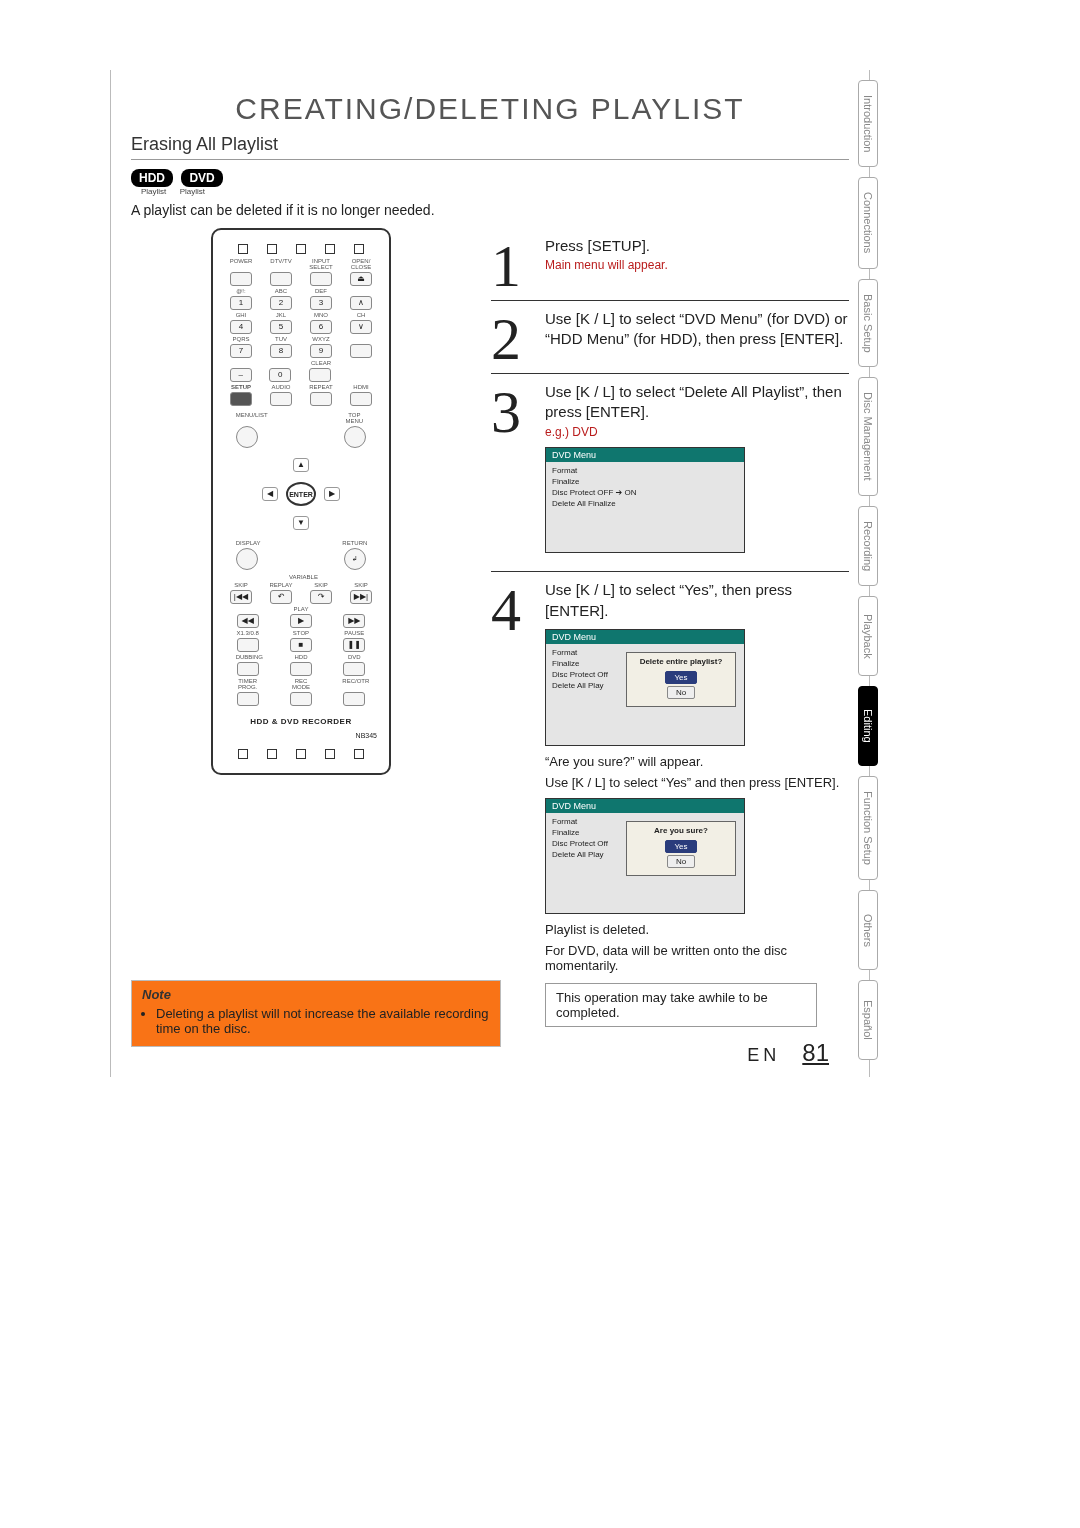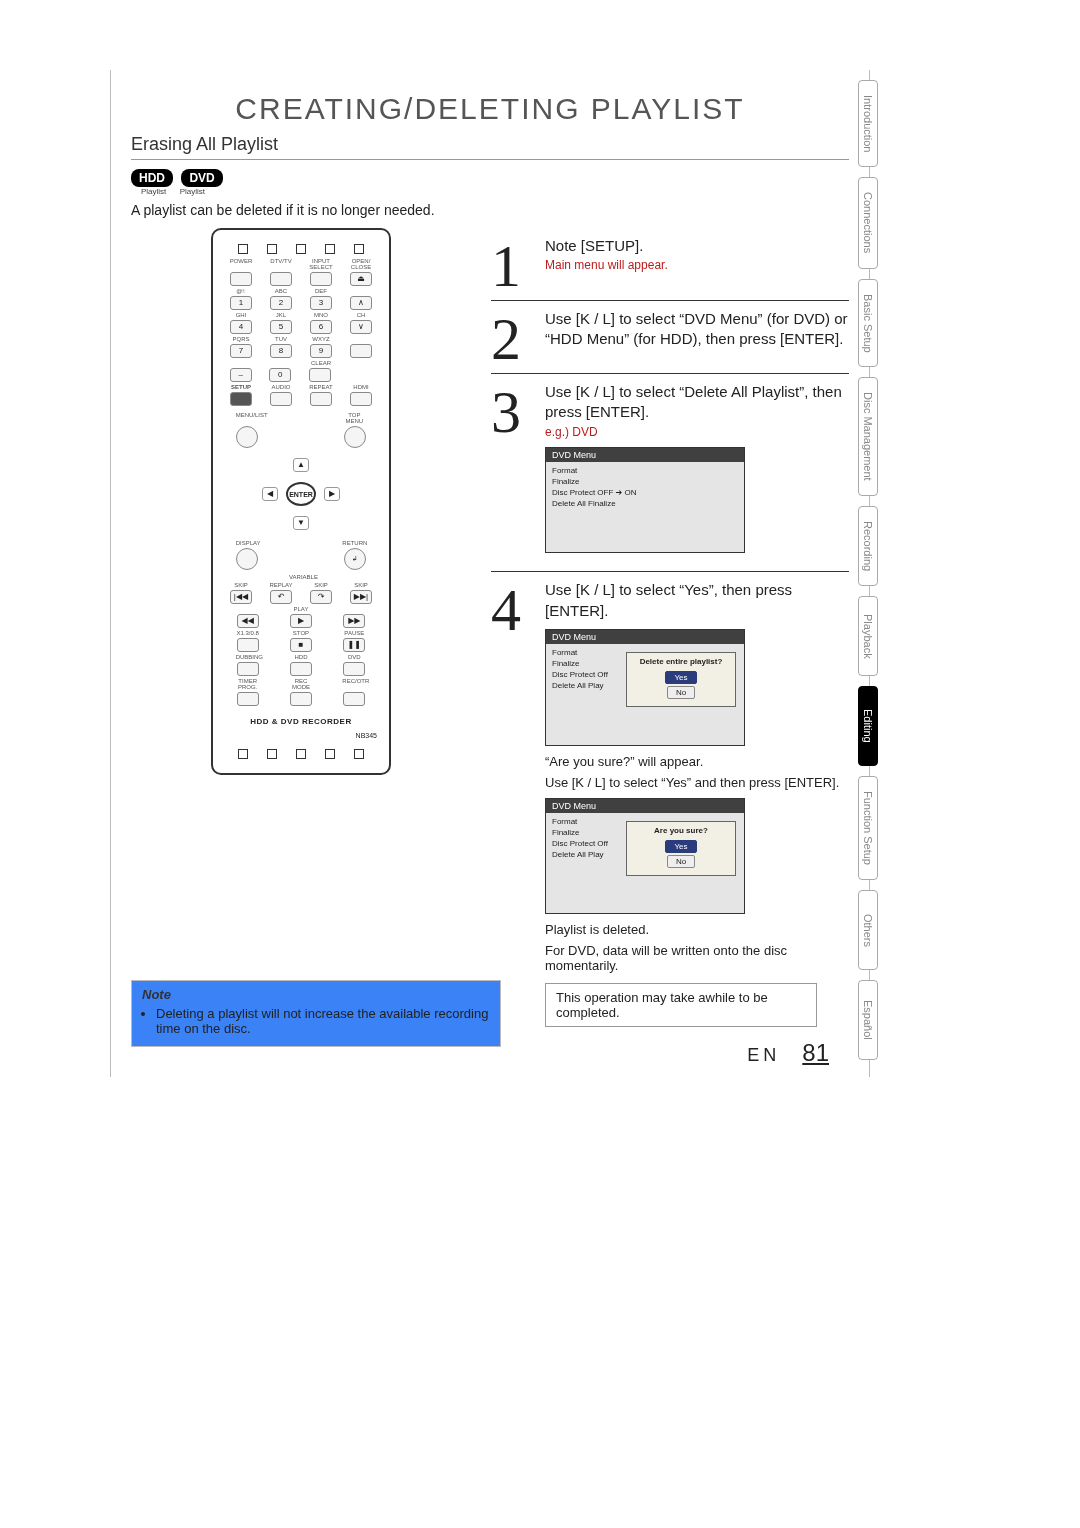--- a/index.html
+++ b/index.html
@@ -168,21 +168,21 @@
   .menubox {
     width: 200px;
     border: 1px solid #333;
     background: #e5e5e5;
     margin: 8px 0;
     font-size: 9px;
     padding-bottom: 40px;
     position: relative;
   }
   .menubox .mh {
-    background: #404040;
+    background: #0f766e;
     color: #fff;
     padding: 2px 6px;
     font-size: 9px;
   }
   .menubox .mlist {
     padding: 3px 6px;
     font-size: 8px;
     line-height: 1.4;
     color: #222;
   }
@@ -216,21 +216,21 @@
     margin-top: 10px;
     width: 272px;
   }
 
   
   .note {
     position: absolute;
     left: 20px;
     bottom: 30px;
     width: 370px;
-    background: #3b82f6;
+    background: #f97316;
     border: 1px solid #bbb;
     padding: 6px 10px 10px 10px;
     font-size: 13px;
   }
   .note .nh {
     font-weight: bold;
     font-style: italic;
     color: #333;
   }
   .note ul { margin: 4px 0 0 0; padding-left: 14px; }
@@ -470,21 +470,21 @@
             <div class="sq"></div>
           </div>
       </div>
     </div>
 
     <div class="right-col">
 
       <div class="step">
         <div class="step-num">1</div>
         <div class="step-body">
-          <div class="step-title">Note [SETUP].</div>
+          <div class="step-title">Press [SETUP].</div>
           <div class="step-sub">Main menu will appear.</div>
         </div>
       </div>
 
       <div class="step">
         <div class="step-num">2</div>
         <div class="step-body">
           <div class="step-title">Use [K / L] to select “DVD Menu” (for DVD) or “HDD Menu” (for HDD), then press [ENTER].</div>
         </div>
       </div>

